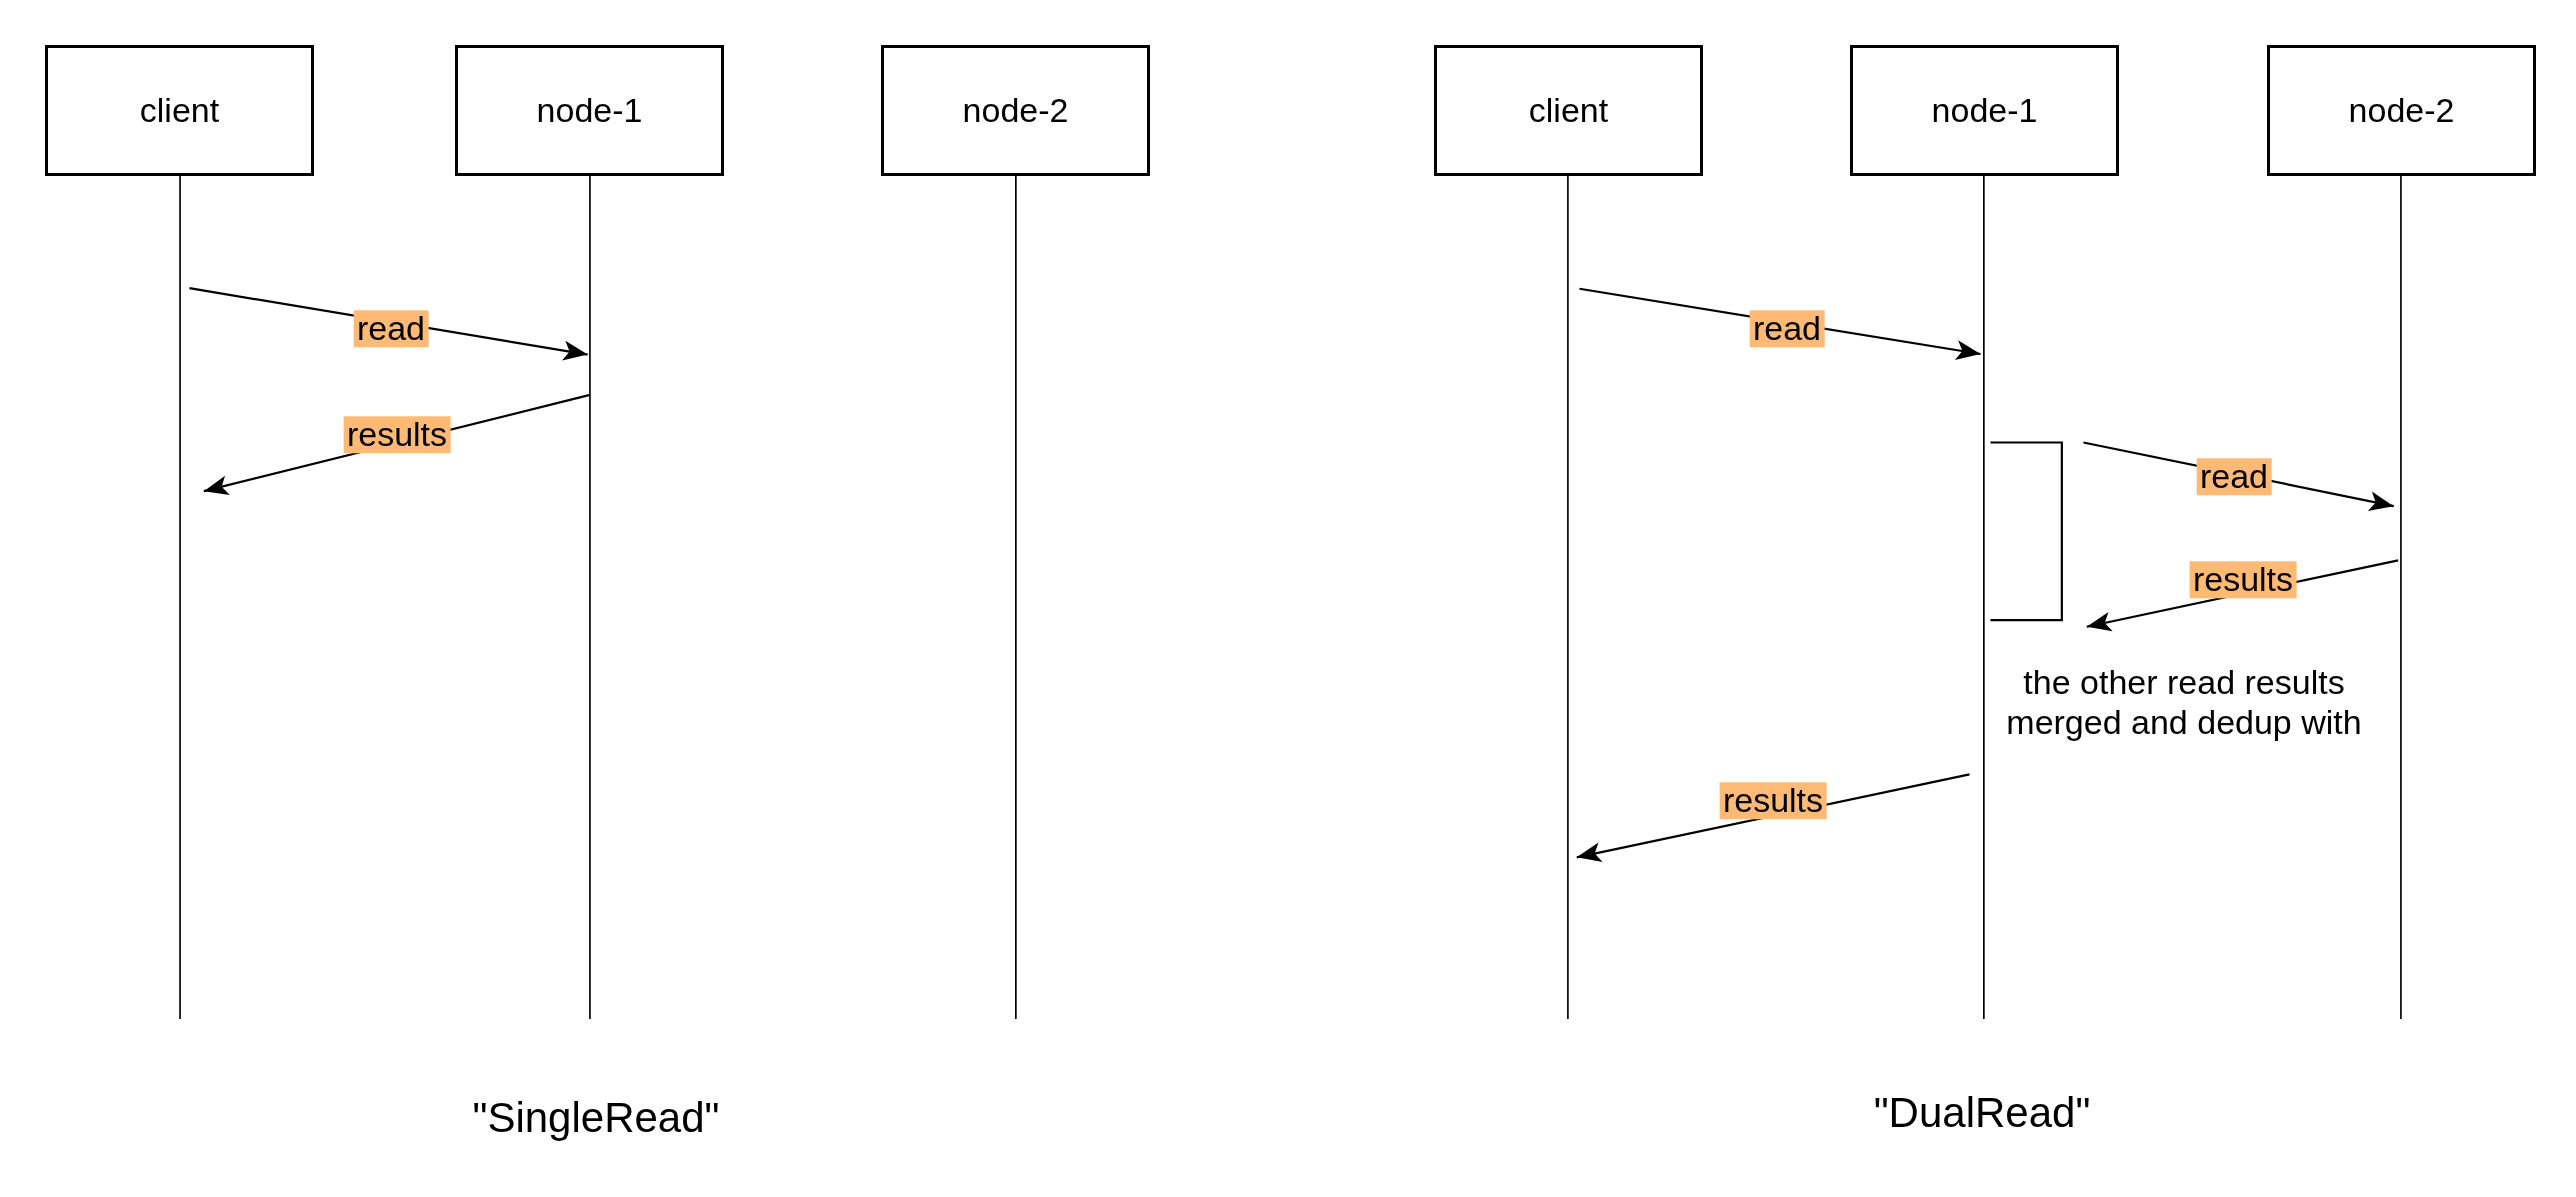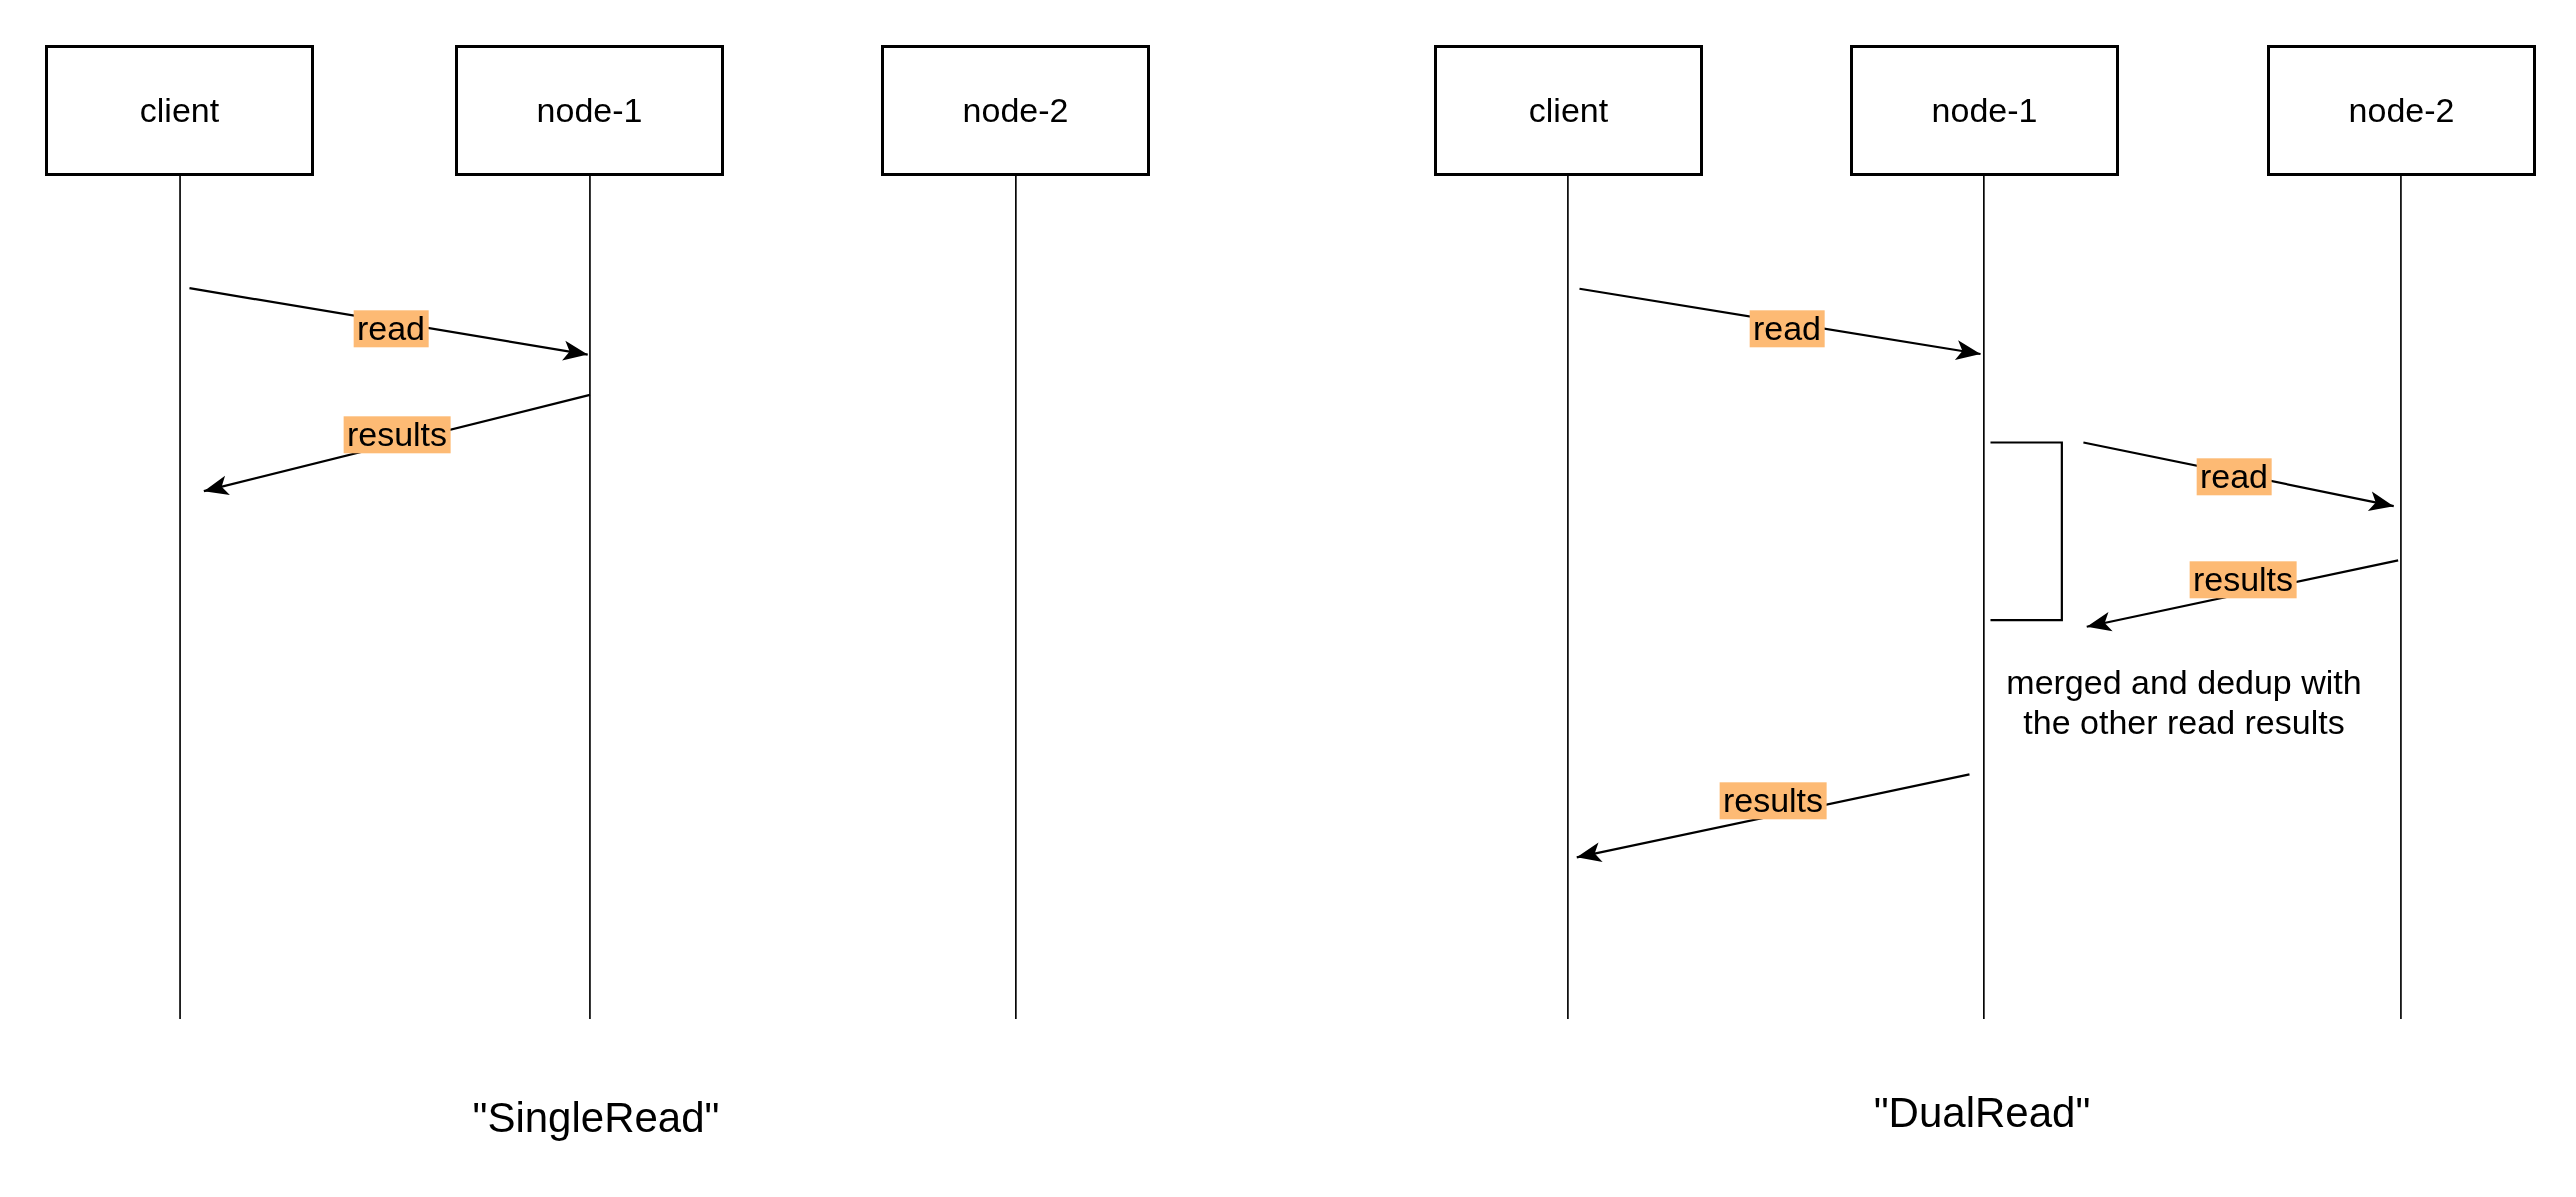--- a/index.html
+++ b/index.html
@@ -77,21 +77,21 @@
 
   <div class="msg" style="left:391px;top:329px">read</div>
   <div class="msg" style="left:397px;top:435px">results</div>
 
   <div class="msg" style="left:1787px;top:329px">read</div>
   <div class="msg" style="left:2234px;top:477px">read</div>
   <div class="msg" style="left:2243px;top:580px">results</div>
   <div class="msg" style="left:1773px;top:801px">results</div>
 
   <div class="note" style="left:2184px;top:702px">
+    <div>the other read results</div>
     <div>merged and dedup with</div>
-    <div>the other read results</div>
   </div>
 
   <div class="caption" style="left:596px;top:1118px">"SingleRead"</div>
   <div class="caption" style="left:1982px;top:1113px">"DualRead"</div>
 
 </div>
 
 
 </body></html>

